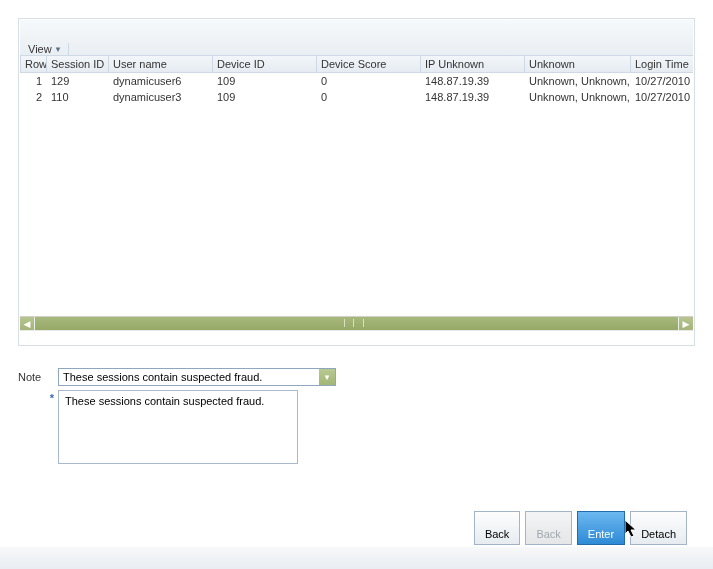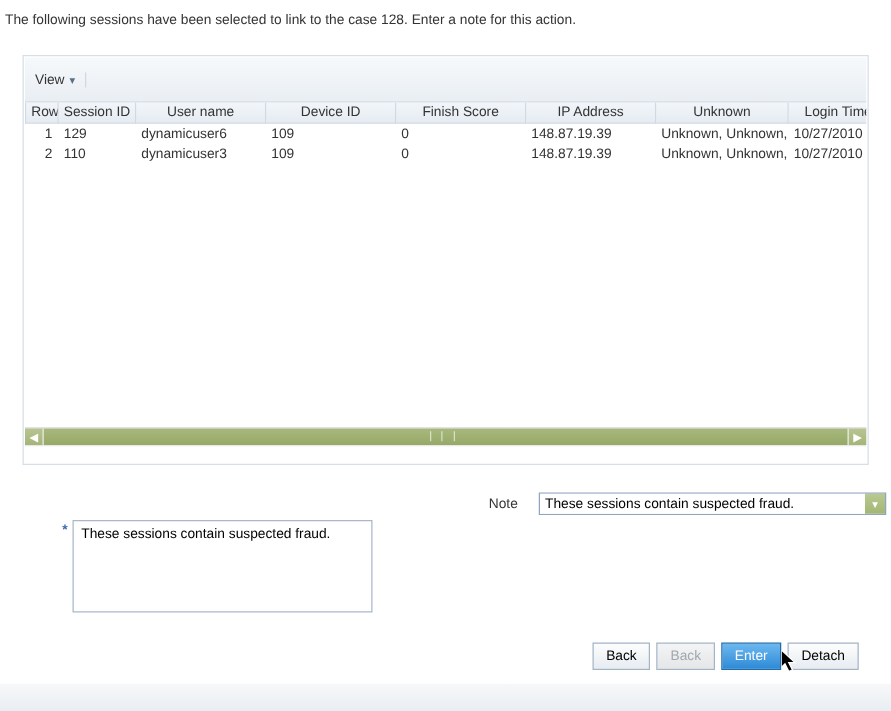--- a/index.html
+++ b/index.html
@@ -23,21 +23,21 @@
     border: 1px solid #d6dfe6;
     padding: 1px;
     margin: 14px 14px 0 14px;
     background: #fff;
   }
   .panel-inner {
     background: #fff;
   }
   .toolbar-row {
     display: flex;
-    align-items: center;
+    align-items: flex-end;
     background: linear-gradient(#f6f9fb, #e9eef3);
     border-bottom: 1px solid #cfd9e3;
     height: 36px;
   }
   .tb-cell {
     display: flex;
     align-items: center;
     padding: 0 8px;
     border-right: 1px solid #cfd9e3;
     color: #333;
@@ -59,21 +59,21 @@
   table.grid {
     border-collapse: collapse;
     width: 100%;
     table-layout: fixed;
   }
   table.grid th {
     background: linear-gradient(#f2f6fa, #e5ebf1);
     border: 1px solid #cfd9e3;
     border-top: none;
     font-weight: normal;
-    text-align: center;
+    text-align: left;
     padding: 2px 4px;
     font-size: 11px;
     white-space: nowrap;
     overflow: hidden;
   }
   table.grid td {
     padding: 2px 4px;
     border-right: 1px solid transparent;
     font-size: 11px;
     white-space: nowrap;
@@ -128,21 +128,20 @@
   .below-scroll {
     height: 14px;
     border-top: 1px solid #e8e8e8;
   }
   .note-block {
     margin: 22px 0 0 14px;
   }
   .note-row {
     display: flex;
     align-items: flex-start;
-    justify-content: flex-end;
   }
   .note-label {
     width: 40px;
     text-align: left;
     padding-top: 3px;
     font-size: 11px;
   }
   .combo {
     width: 278px;
     display: flex;
@@ -190,26 +189,27 @@
   }
   .button-bar {
     display: flex;
     justify-content: flex-end;
     gap: 5px;
     padding: 24px 22px 0 0;
   }
   .btn {
     min-width: 46px;
     height: 22px;
-    padding: 4px 10px;
+    padding: 16px 10px;
     font-family: inherit;
     font-size: 11px;
     border: 1px solid #a3b4c7;
     background: linear-gradient(#fdfdfd, #e7ecf1);
     cursor: pointer;
+    margin-top: 23px;
   }
   .btn:disabled {
     color: #a2a8ae;
     cursor: default;
     background: linear-gradient(#f3f4f5, #e4e6e8);
   }
   .btn.primary {
     background: linear-gradient(#6cb8f0, #2e8ad6);
     border: 1px solid #1f6bab;
     color: #fff;
@@ -223,21 +223,20 @@
   }
   .cursor-overlay {
     position: absolute;
     pointer-events: none;
   }
 </style>
 </head>
 <body>
 
 <div class="page">
-  <div class="instruction">The following sessions have been selected to link to the case 128. Enter a note for this action.</div>
 
   <div class="panel-outer">
     <div class="panel-inner">
 
       <div class="toolbar-row">
         <div class="tb-cell tb-view">
           <span>View</span>
           <span class="dd">▾</span>
         </div>
       </div>
@@ -253,22 +252,22 @@
               <col class="col-ip">
               <col class="col-loc">
               <col class="col-login">
           </colgroup>
           <thead>
             <tr>
               <th class="col-row">Row</th>
               <th>Session ID</th>
               <th>User name</th>
               <th>Device ID</th>
-              <th>Finish Score</th>
-              <th>IP Address</th>
+              <th>Device Score</th>
+              <th>IP Unknown</th>
               <th>Unknown</th>
               <th>Login Time</th>
             </tr>
           </thead>
           <tbody>
             <tr>
               <td class="col-row">1</td>
               <td>129</td>
               <td>dynamicuser6</td>
               <td>109</td>

